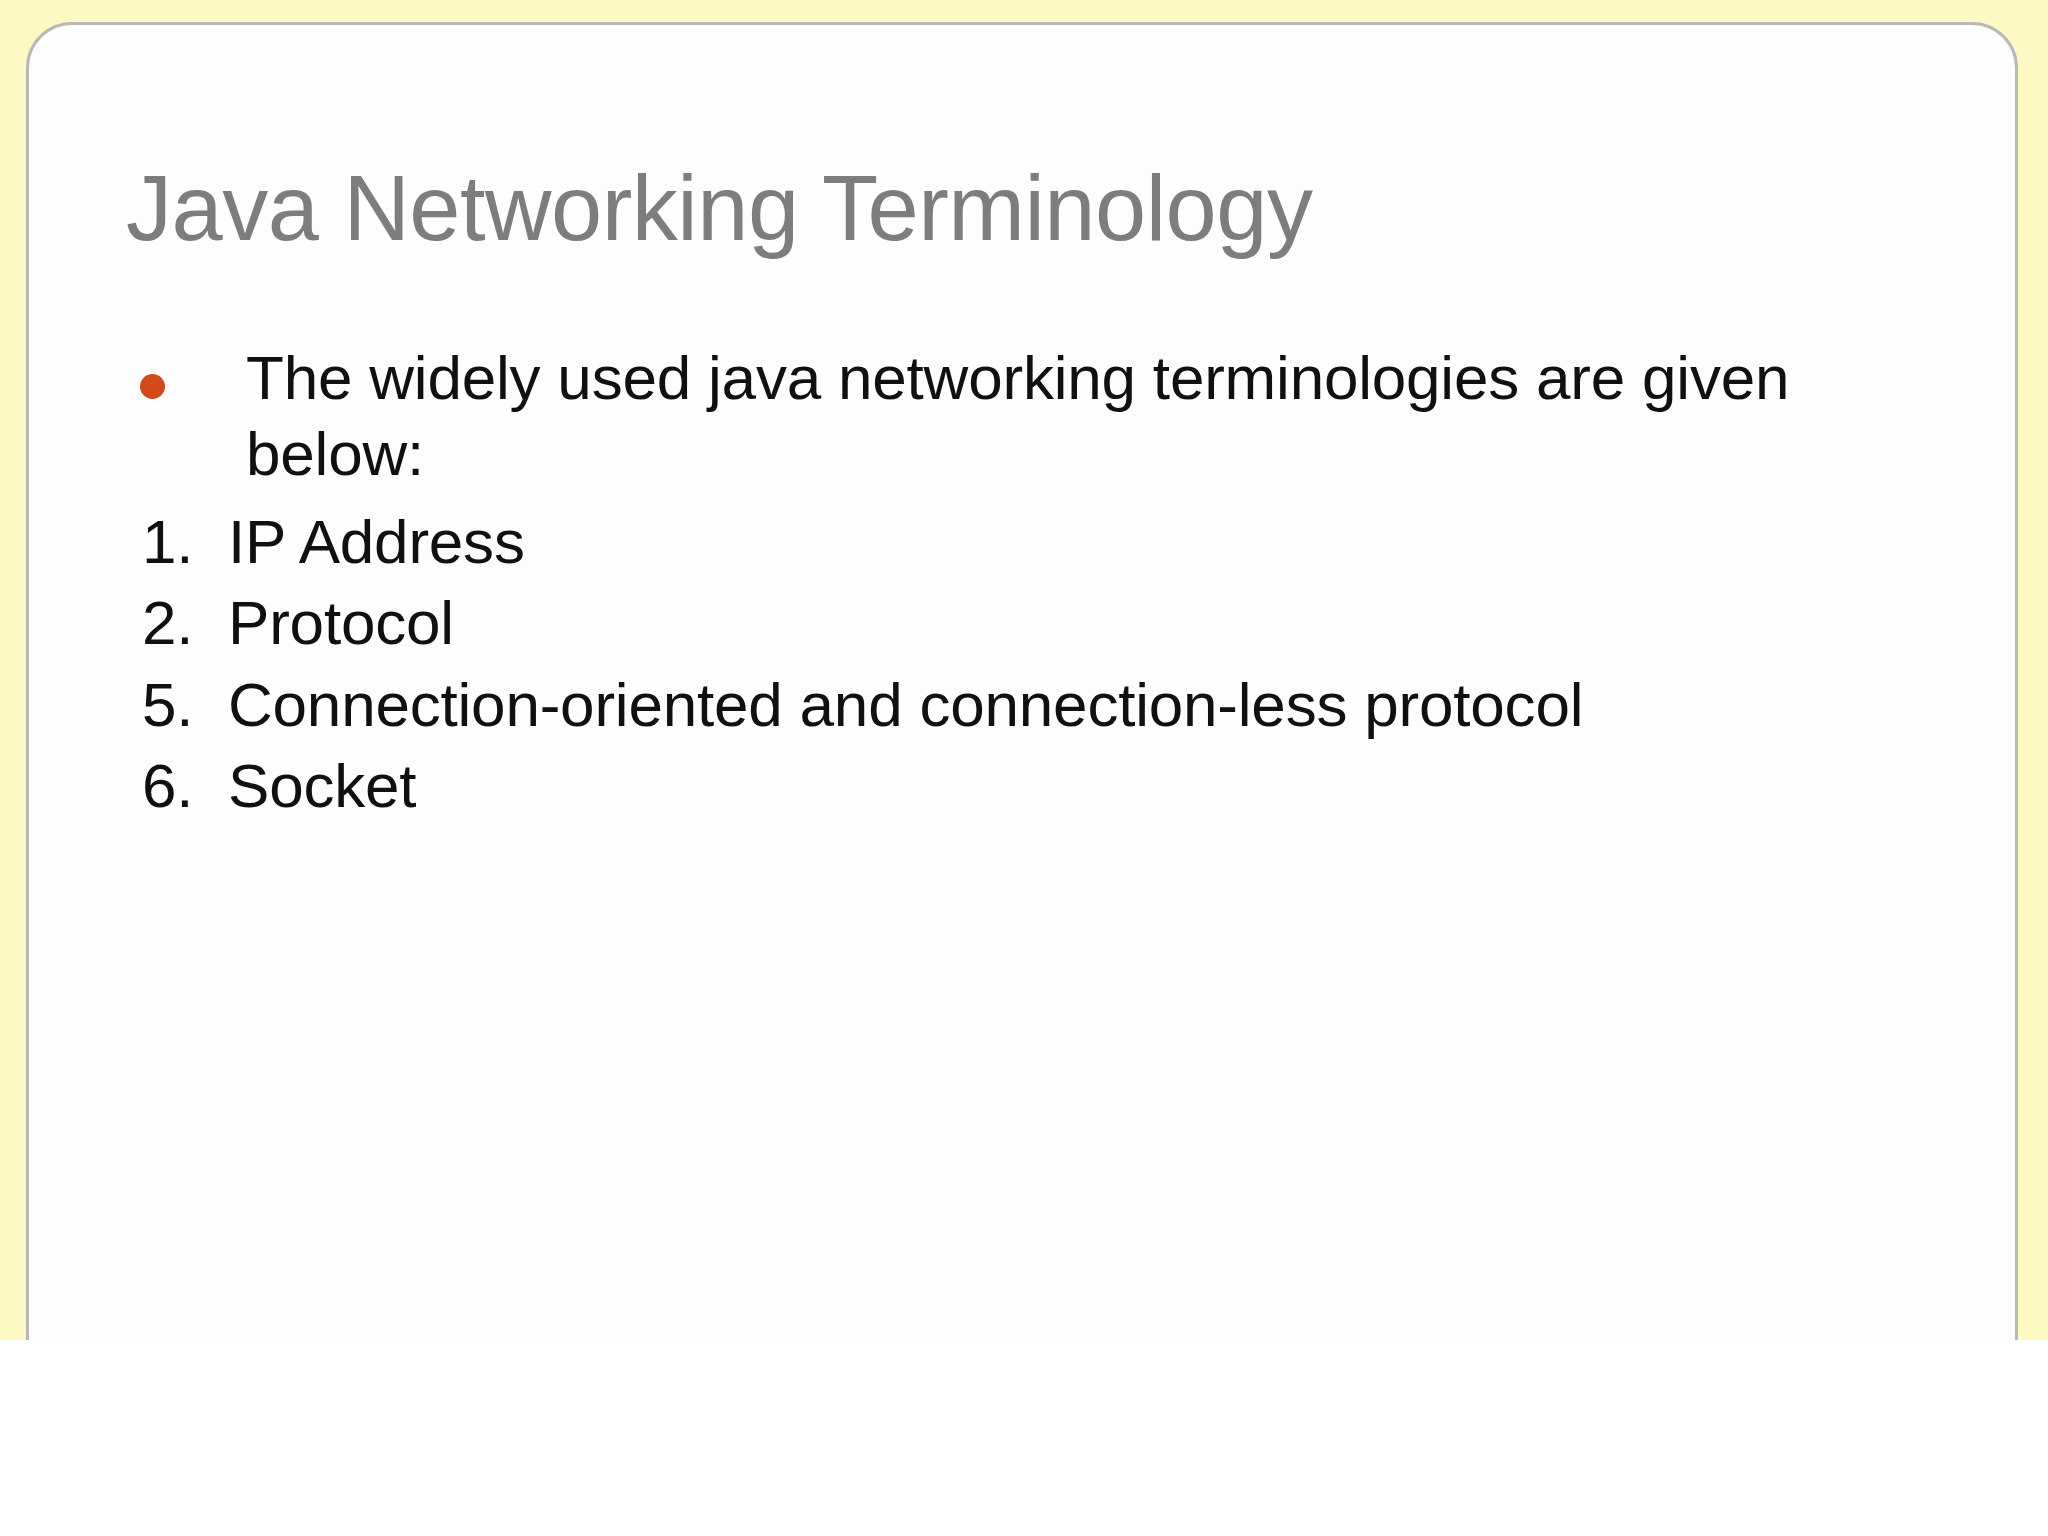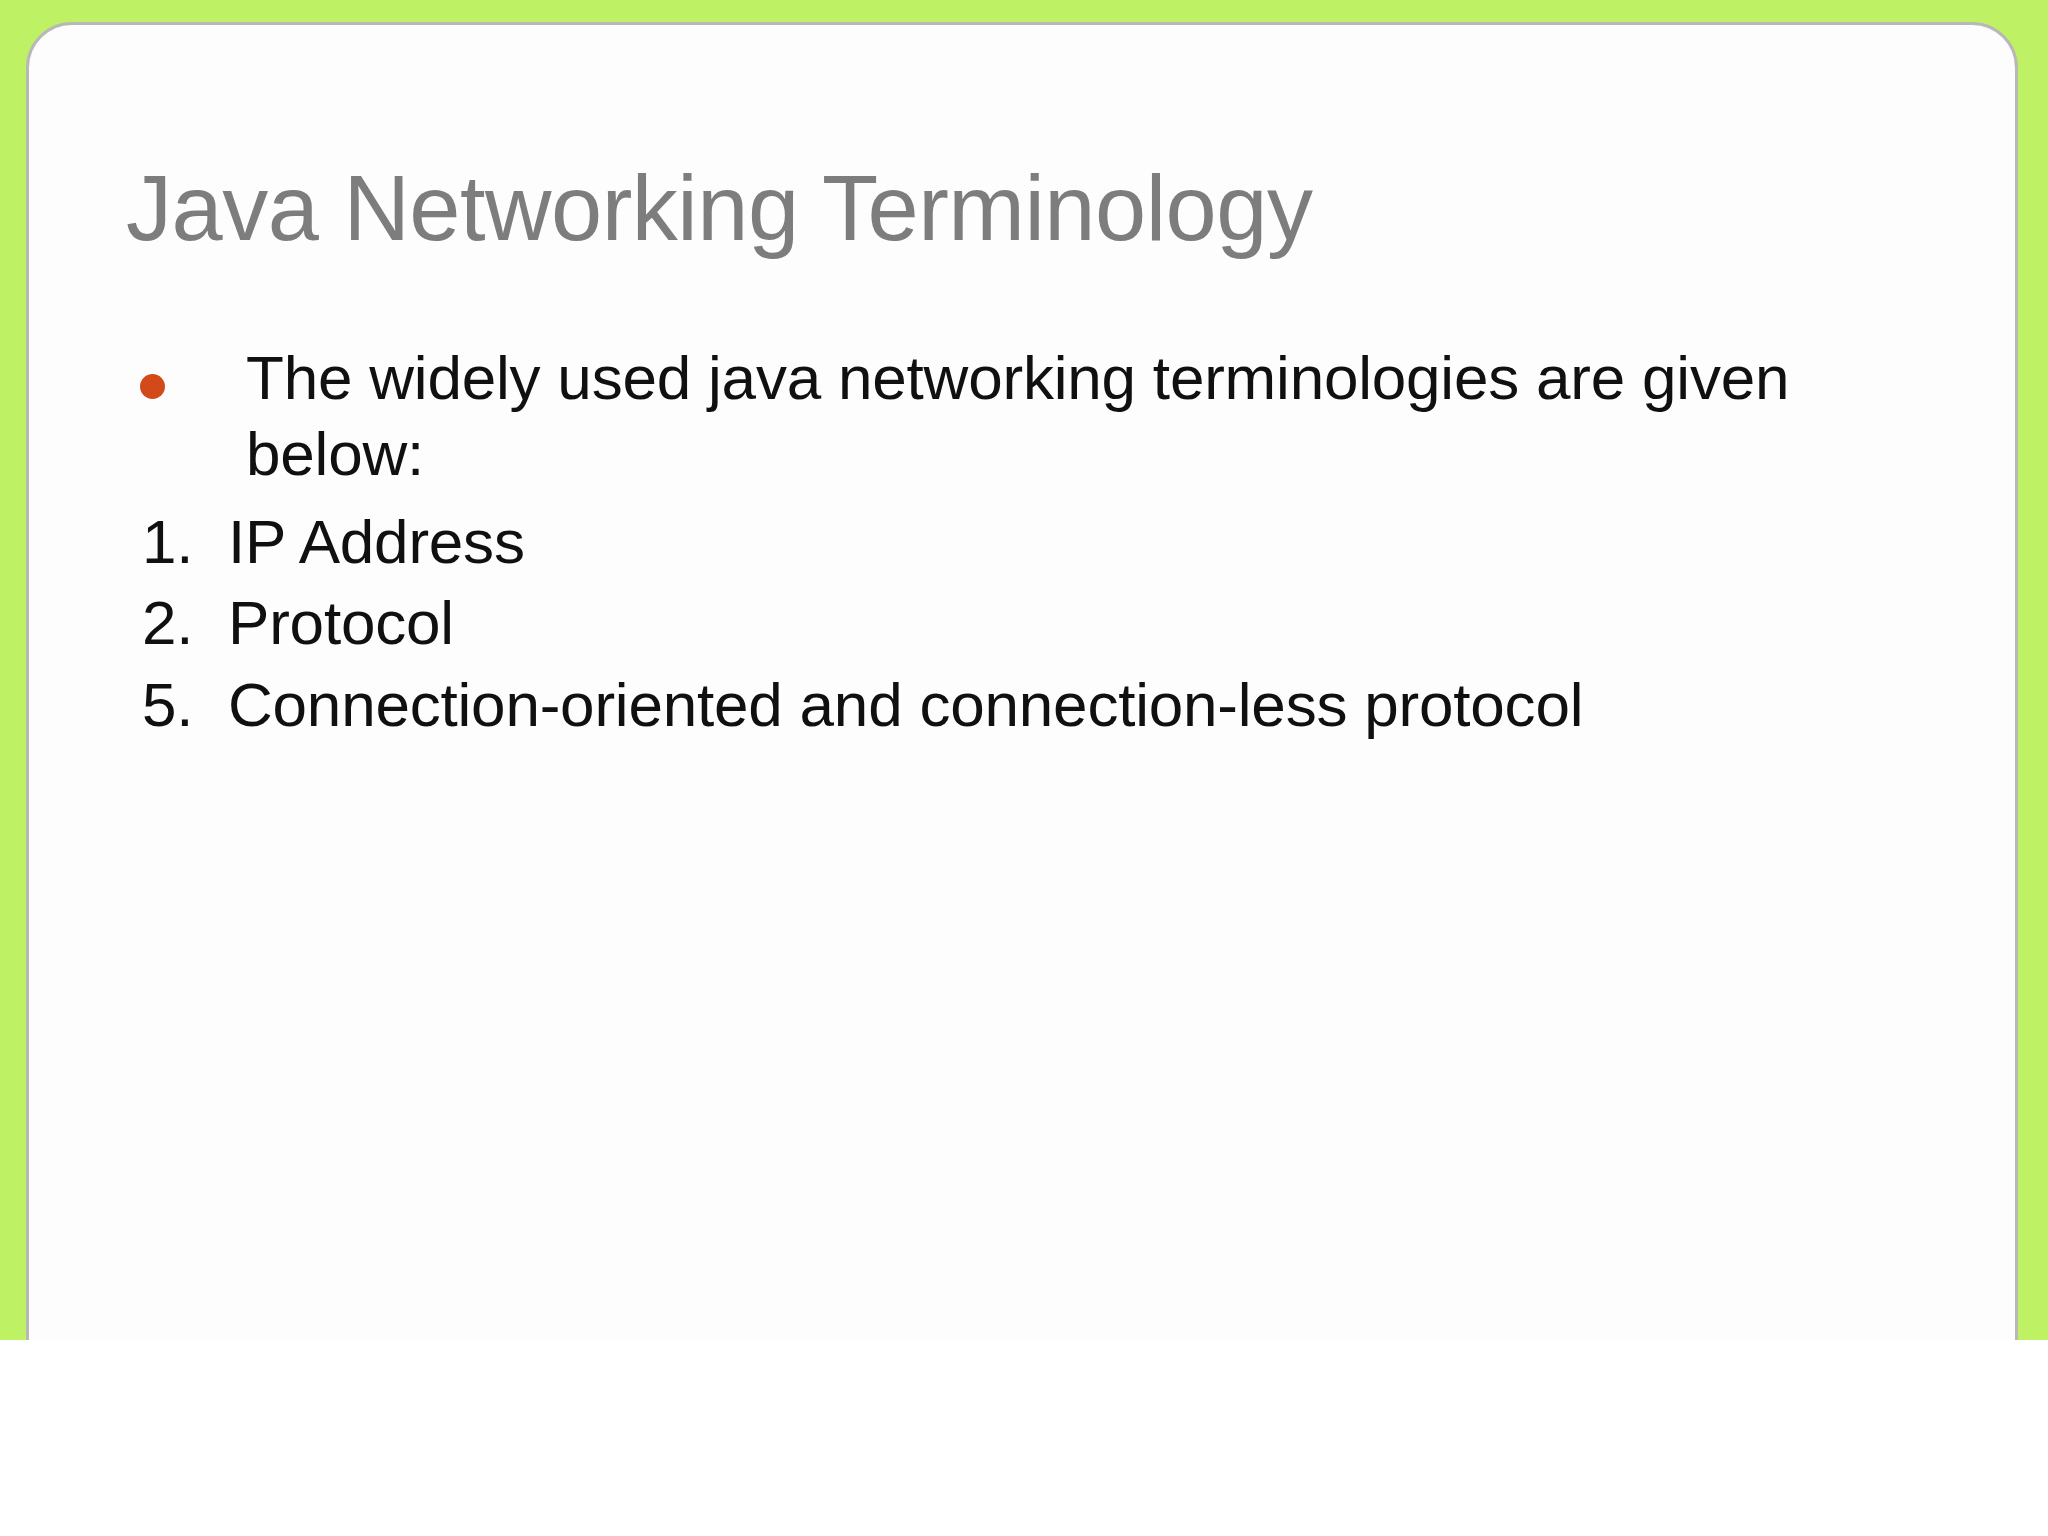--- a/index.html
+++ b/index.html
@@ -4,21 +4,21 @@
 <style>
   html, body {
     margin: 0;
     padding: 0;
     background: #ffffff;
   }
   #slide {
     position: relative;
     width: 2048px;
     height: 1340px;
-    background: #bef264;
+    background: #fef9c3;
     overflow: hidden;
     font-family: "Liberation Sans", sans-serif;
   }
   
   #slide-frame {
     position: absolute;
     left: 26px;
     top: 22px;
     width: 1992px;
     height: 1490px;
@@ -121,17 +121,20 @@
         <div class="num-item">
           <span class="num-marker">2.</span><span>Protocol</span>
         </div>
 
 
 
         <div class="num-item">
           <span class="num-marker">5.</span><span>Connection-oriented and connection-less protocol</span>
         </div>
 
+        <div class="num-item">
+          <span class="num-marker">6.</span><span>Socket</span>
+        </div>
 
       </div>
     </div>
   </div>
 </div>
 
 </body></html>

